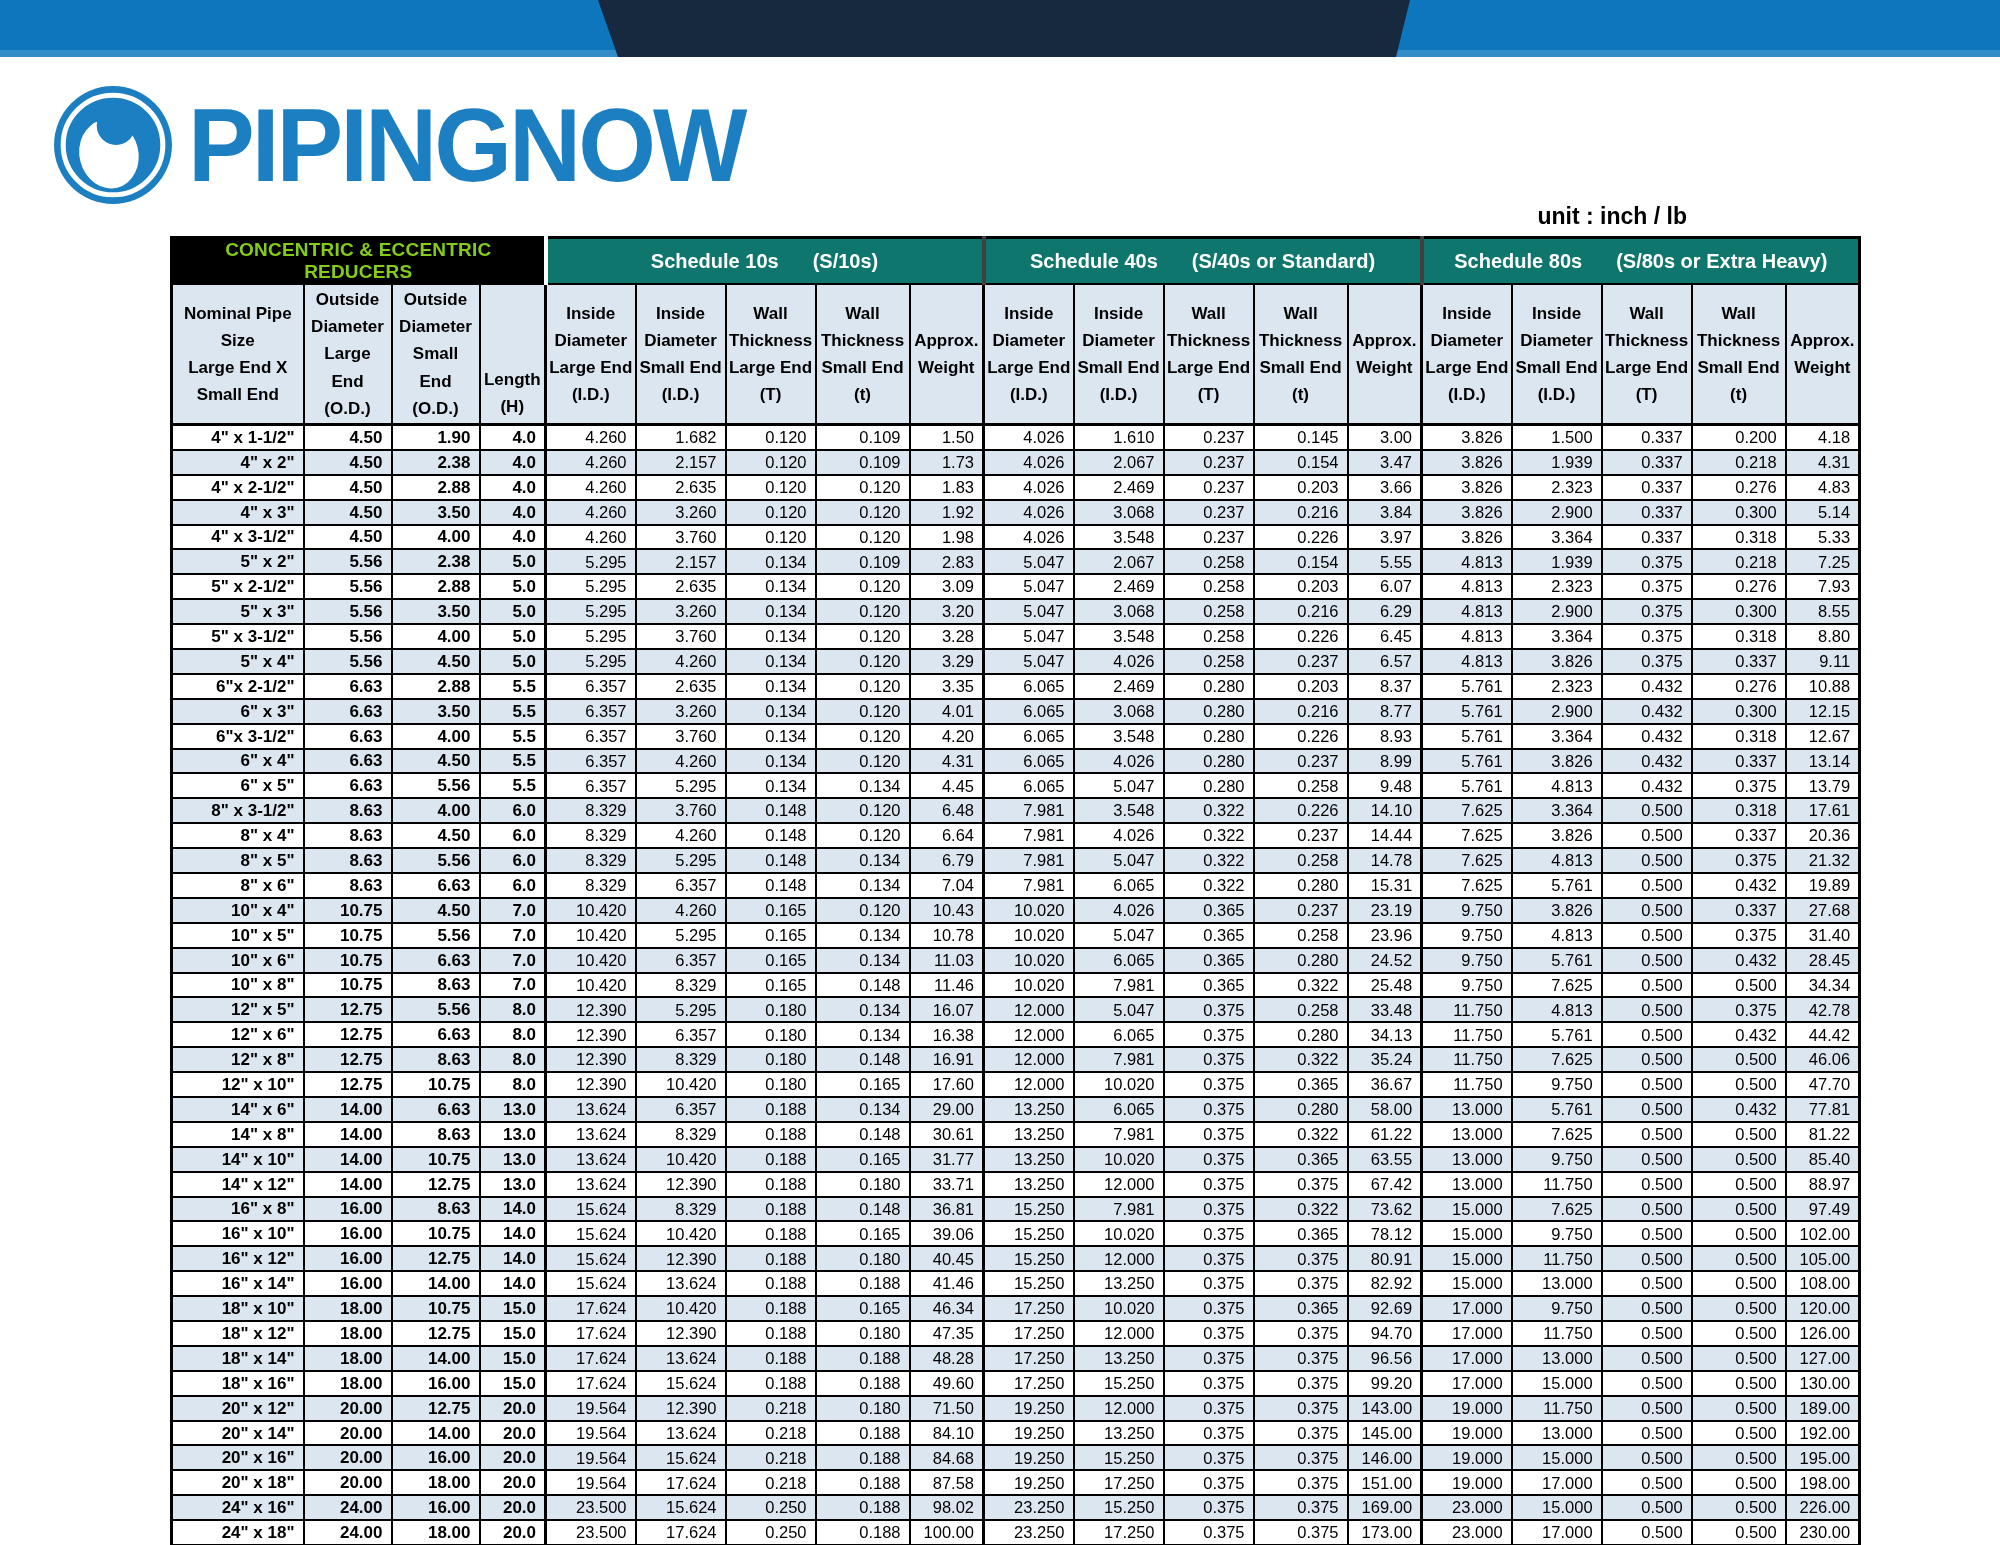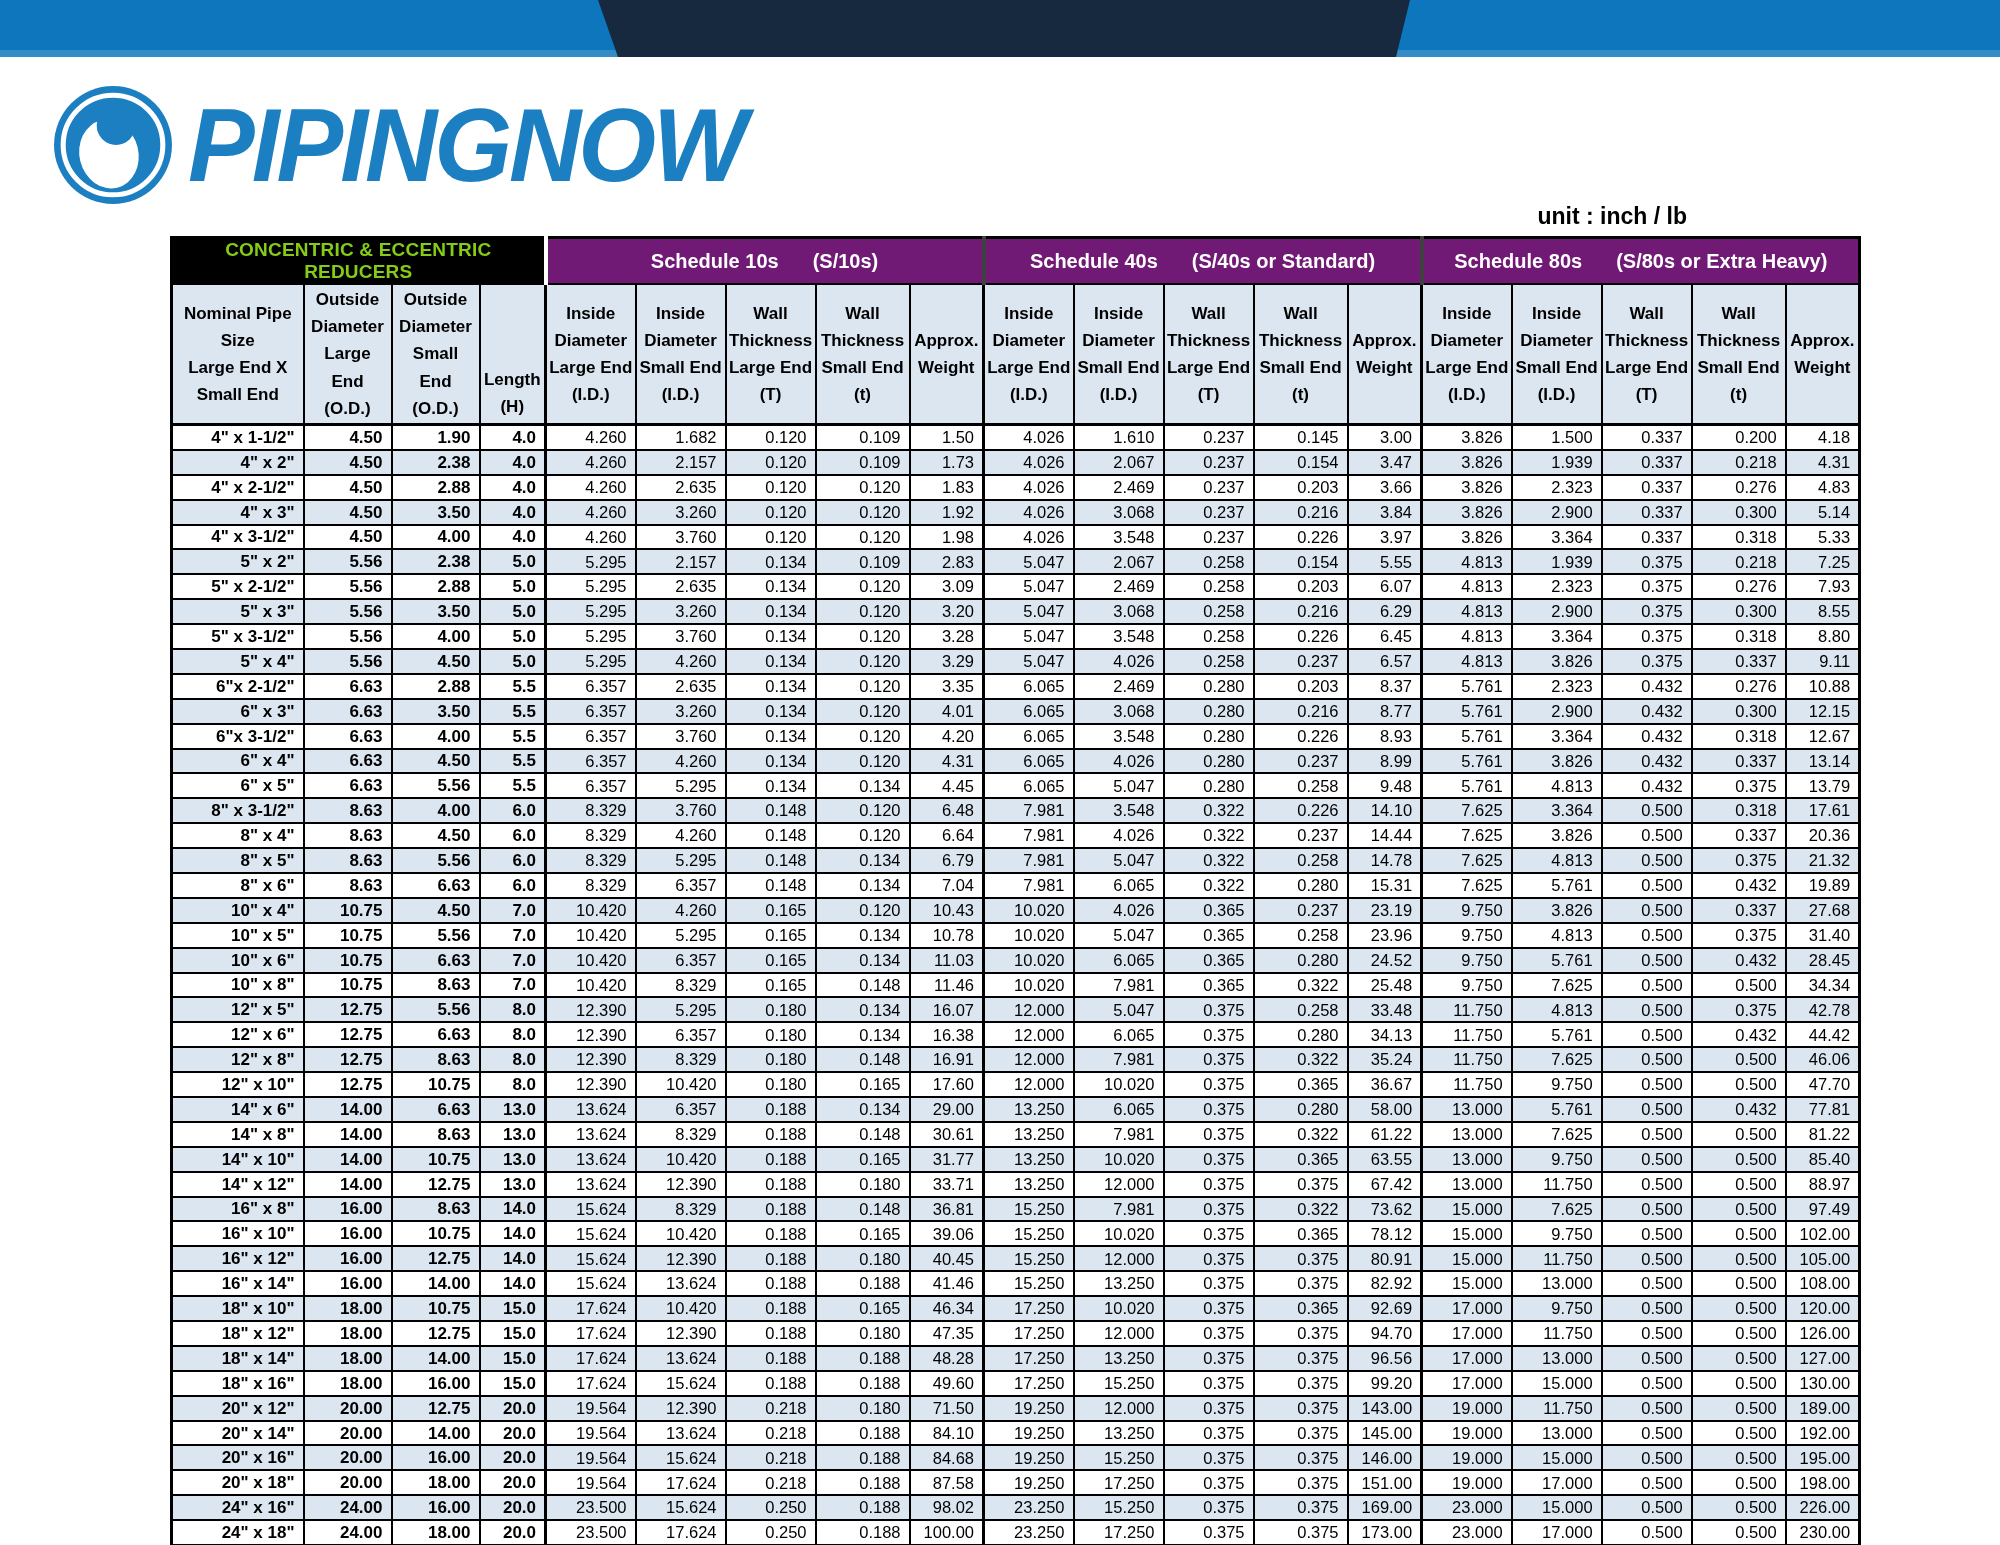--- a/index.html
+++ b/index.html
@@ -8,42 +8,42 @@
     font-family:"Liberation Sans", sans-serif; overflow:hidden; color:#000;
   }
   
   .banner { position:absolute; top:0; left:0; width:2000px; height:57px; background:#0e76bc; }
   .banner-sheen { position:absolute; left:0; bottom:0; width:100%; height:7px; background:rgba(255,255,255,0.16); }
   .banner-navy {
     position:absolute; top:0; left:598px; width:812px; height:57px; background:#16293f;
     clip-path:polygon(0 0, 100% 0, calc(100% - 14px) 100%, 20px 100%);
   }
   
-  .logo { position:absolute; top:84px; left:52px; display:flex; align-items:center; gap:14px;font-style:italic; }
+  .logo { position:absolute; top:84px; left:52px; display:flex; align-items:center; gap:14px; }
   .logo-icon { width:122px; height:122px; display:block; }
   .logo-text {
     font-size:100px; font-weight:bold; color:#1b7fc1; letter-spacing:-3px;
     line-height:1; transform:scaleY(1.04); transform-origin:left center; white-space:nowrap;
   }
   
   .unit-label { position:absolute; top:203px; right:313px; font-size:23px; font-weight:bold; }
   
   .table-wrap { position:absolute; top:236px; left:170px; }
   table.spec {
     border-collapse:collapse; table-layout:fixed; width:1688px;
     border:3px solid #000;
   }
   
   tr.band-row th { height:29px; padding:0; border-bottom:2px solid #000; }
   th.title-cell {
     background:#000; color:#84cc16; font-size:19px; font-weight:bold; letter-spacing:0.2px;
     border-right:4px solid #fff;
   }
   th.sched-cell {
-    background:#701a75; color:#fff; font-size:20px; font-weight:bold;
+    background:#0f766e; color:#fff; font-size:20px; font-weight:bold;
   }
   th.sched-cell.gapL { border-left:4px solid #404040; }
   th.sched-cell .sub { margin-left:34px; }
   
   tr.cols-row th {
     background:#dce6f1; font-size:17px; font-weight:bold; line-height:1.6;
     white-space:pre-line; vertical-align:middle; height:112px; padding:1px 2px;
     border:2px solid #000; border-bottom:3px solid #000;
   }
   tr.cols-row th.v-bottom { vertical-align:bottom; padding-bottom:3px; }

